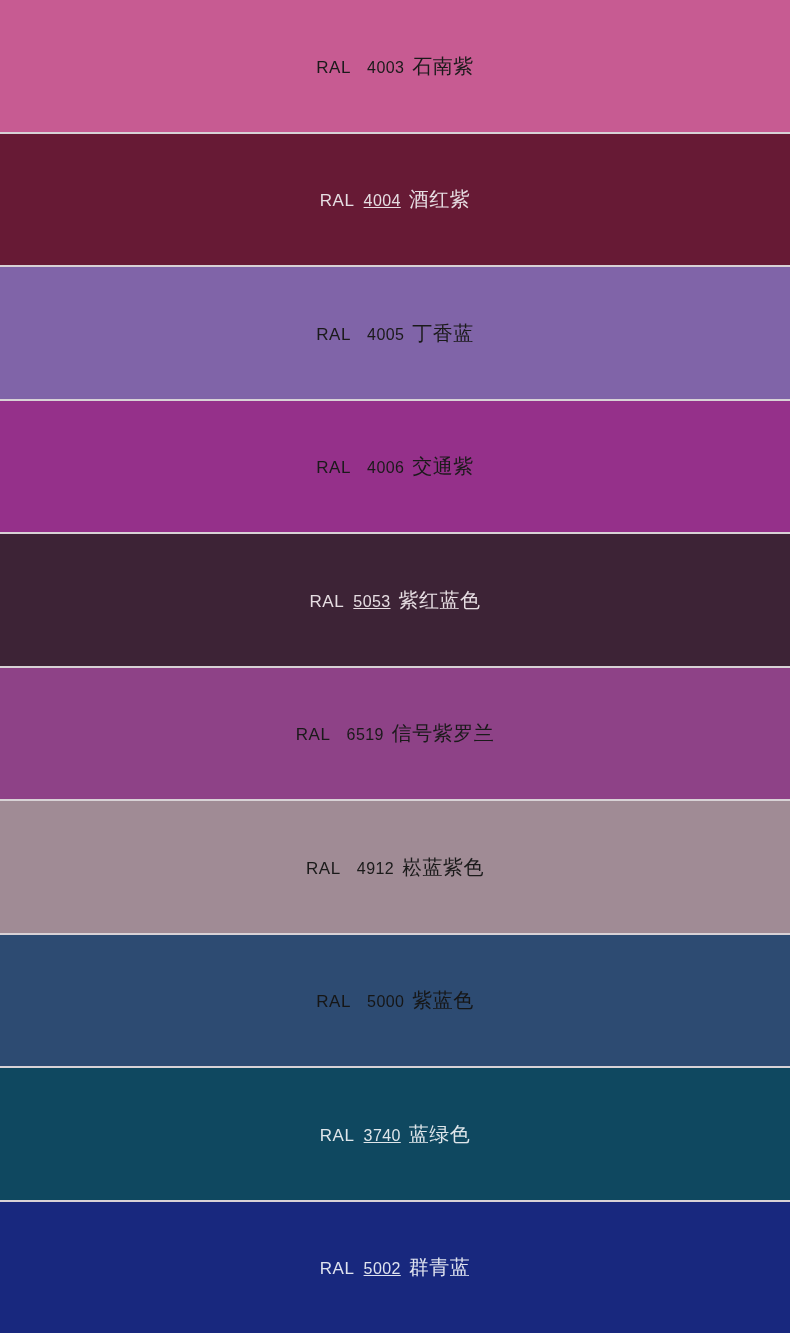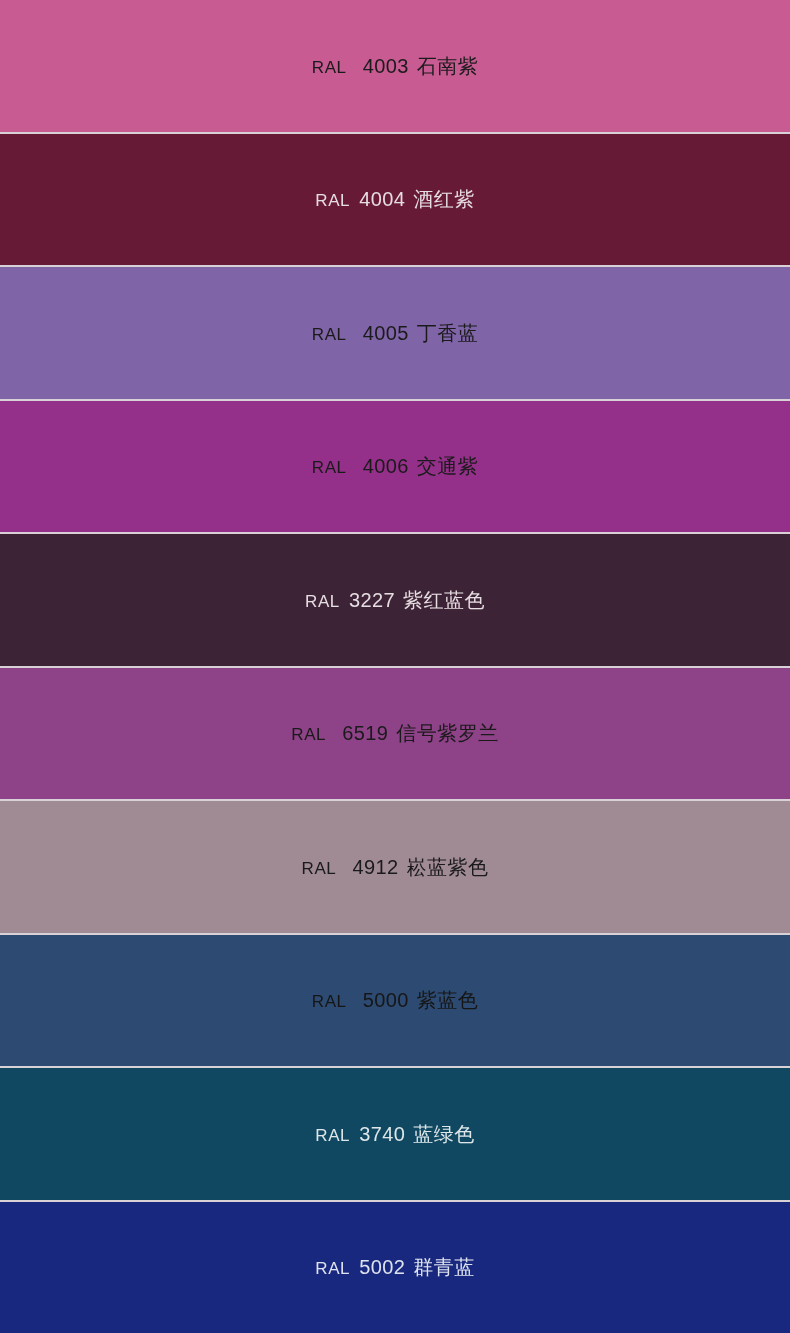--- a/index.html
+++ b/index.html
@@ -40,31 +40,31 @@
     letter-spacing: 0.3px;
     line-height: 1;
   }
   .label-ral {
     font-family: "Liberation Sans", "DejaVu Sans", sans-serif;
     font-size: 17px;
     letter-spacing: 0.6px;
   }
   .label-code {
     font-family: "Liberation Sans", "DejaVu Sans", sans-serif;
-    font-size: 20px;
+    font-size: 16px;
     letter-spacing: 0.4px;
     margin-left: 16px;
   }
   .label-name {
     font-family: "DejaVu Sans", "Liberation Sans", sans-serif;
     font-size: 20px;
     letter-spacing: 0.5px;
     margin-left: 8px;
   }
-  .gap-narrow { margin-left: 9px; }
+  .gap-narrow { margin-left: 9px; text-decoration: underline; }
 </style>
 </head>
 <body>
 
 <div id="swatch-list">
     <div class="swatch-row" style="background-color: rgb(199, 91, 146);">
       <div class="swatch-label" style="color: rgb(26, 26, 26);">
         <span class="label-ral">RAL</span>
         <span class="label-code">4003</span>
         <span class="label-name">石南紫</span>
@@ -87,21 +87,21 @@
     <div class="swatch-row" style="background-color: rgb(149, 48, 138); border-top-color: rgb(216, 210, 214);">
       <div class="swatch-label" style="color: rgb(26, 26, 26);">
         <span class="label-ral">RAL</span>
         <span class="label-code">4006</span>
         <span class="label-name">交通紫</span>
       </div>
     </div>
     <div class="swatch-row" style="background-color: rgb(61, 35, 54); border-top-color: rgb(216, 210, 214);">
       <div class="swatch-label" style="color: rgb(230, 221, 226);">
         <span class="label-ral">RAL</span>
-        <span class="label-code gap-narrow">3227</span>
+        <span class="label-code gap-narrow">5053</span>
         <span class="label-name">紫红蓝色</span>
       </div>
     </div>
     <div class="swatch-row" style="background-color: rgb(142, 66, 135); border-top-color: rgb(216, 210, 214);">
       <div class="swatch-label" style="color: rgb(26, 26, 26);">
         <span class="label-ral">RAL</span>
         <span class="label-code">6519</span>
         <span class="label-name">信号紫罗兰</span>
       </div>
     </div>

